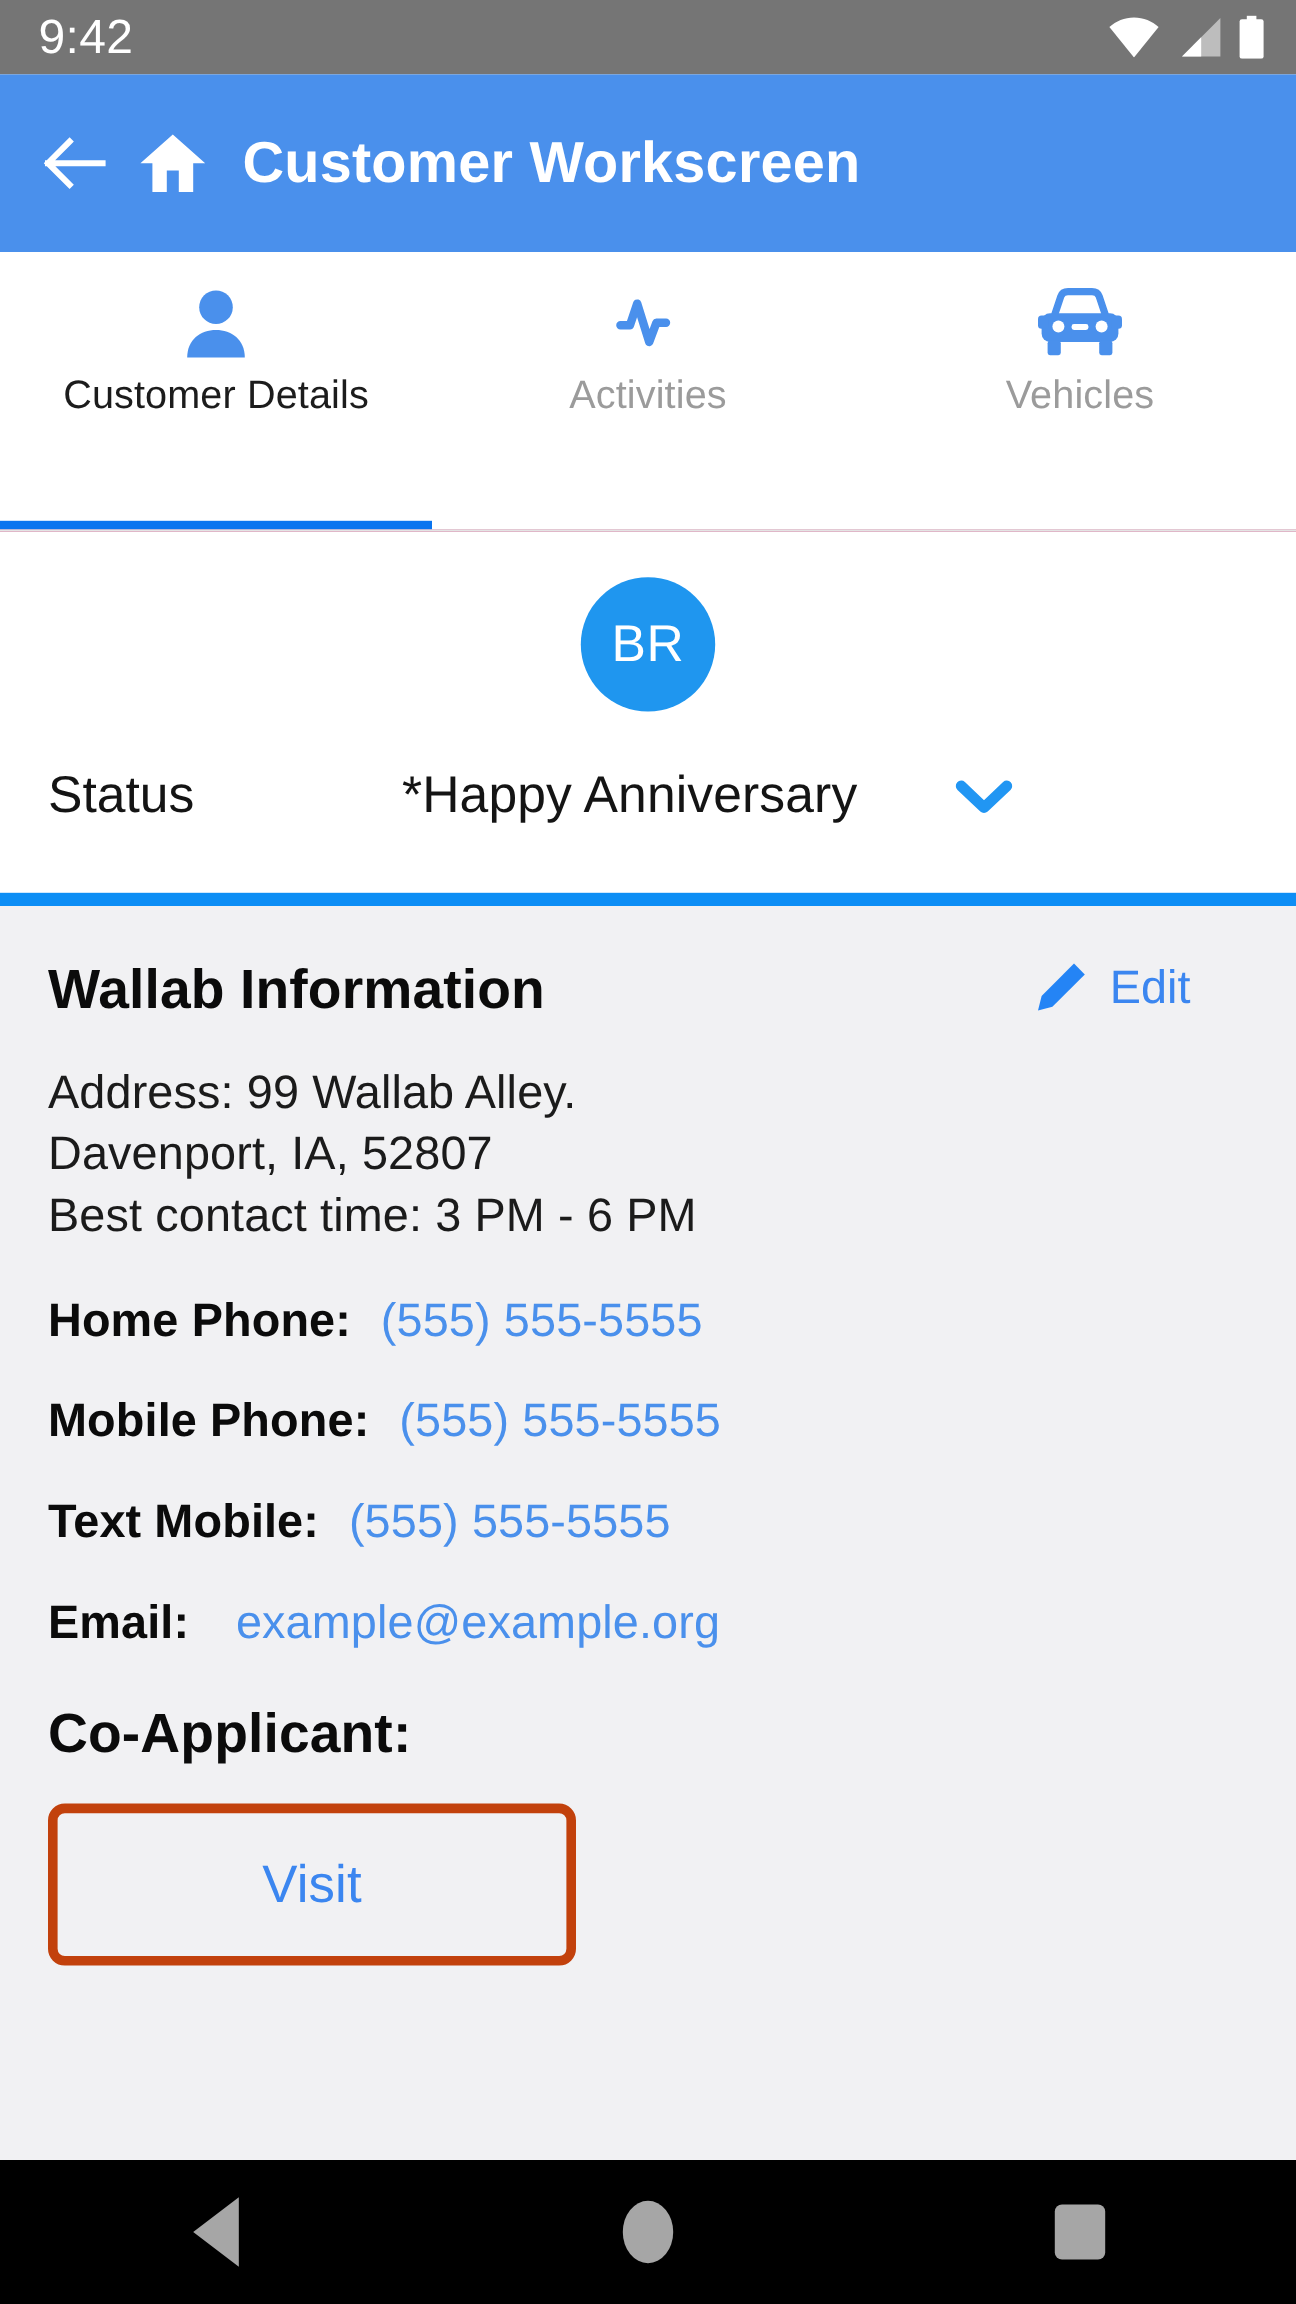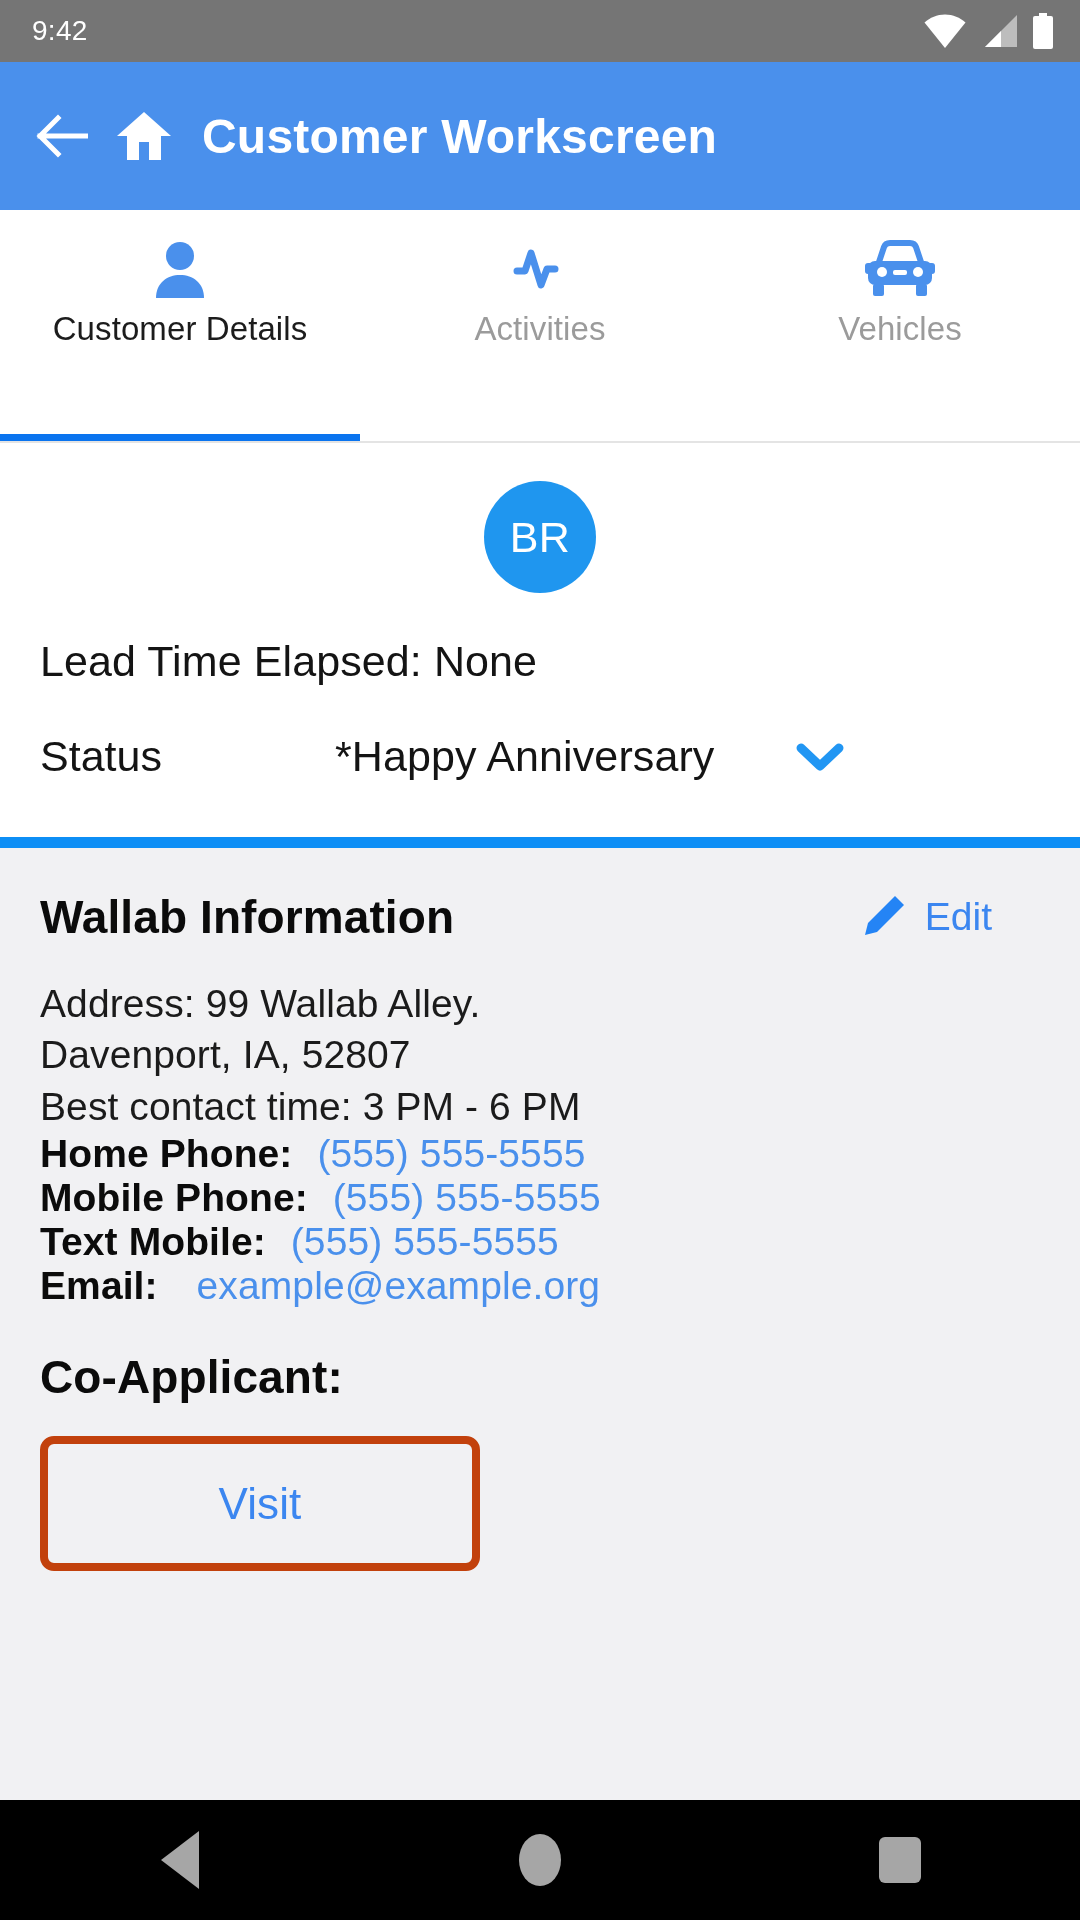--- a/index.html
+++ b/index.html
@@ -30,21 +30,21 @@
     height: 62px;
     background: #757575;
     display: flex;
     align-items: center;
     justify-content: space-between;
     padding: 0 26px 0 32px;
     flex: 0 0 auto;
   }
   .status-time {
     color: #ffffff;
-    font-size: 28px;
+    font-size: 40px;
     font-weight: 500;
     letter-spacing: 0.3px;
     line-height: 1;
   }
   .status-icons {
     display: flex;
     align-items: center;
     gap: 14px;
   }
   .status-icons svg { display: block; }
@@ -228,20 +228,21 @@
     margin-top: 34px;
   }
   .addr-line {
     font-size: 39px;
     color: #1b1b1b;
     line-height: 1.32;
     letter-spacing: 0.1px;
   }
 
   .field-row {
+    margin-top: 40px;
     font-size: 39px;
     letter-spacing: 0.1px;
     white-space: nowrap;
   }
   .field-label {
     font-weight: bold;
     color: #0b0b0b;
   }
   .field-value {
     color: #4a90ec;
@@ -386,21 +387,20 @@
     </div>
 
     <div class="tab-underline"></div>
   </div>
 
   <div class="customer-panel">
     <div class="customer-row">
       <div class="avatar">BR</div>
     </div>
 
-    <div class="lead-time">Lead Time Elapsed: None</div>
 
     <div class="status-row">
       <div class="status-label">Status</div>
       <div class="status-value">*Happy Anniversary</div>
       <div class="status-chevron">
         <svg width="48" height="30" viewBox="0 0 48 30">
           <path d="M5 6 L24 24 L43 6" stroke="#2196f3" stroke-width="9" fill="none" stroke-linecap="round" stroke-linejoin="round"></path>
         </svg>
       </div>
     </div>

